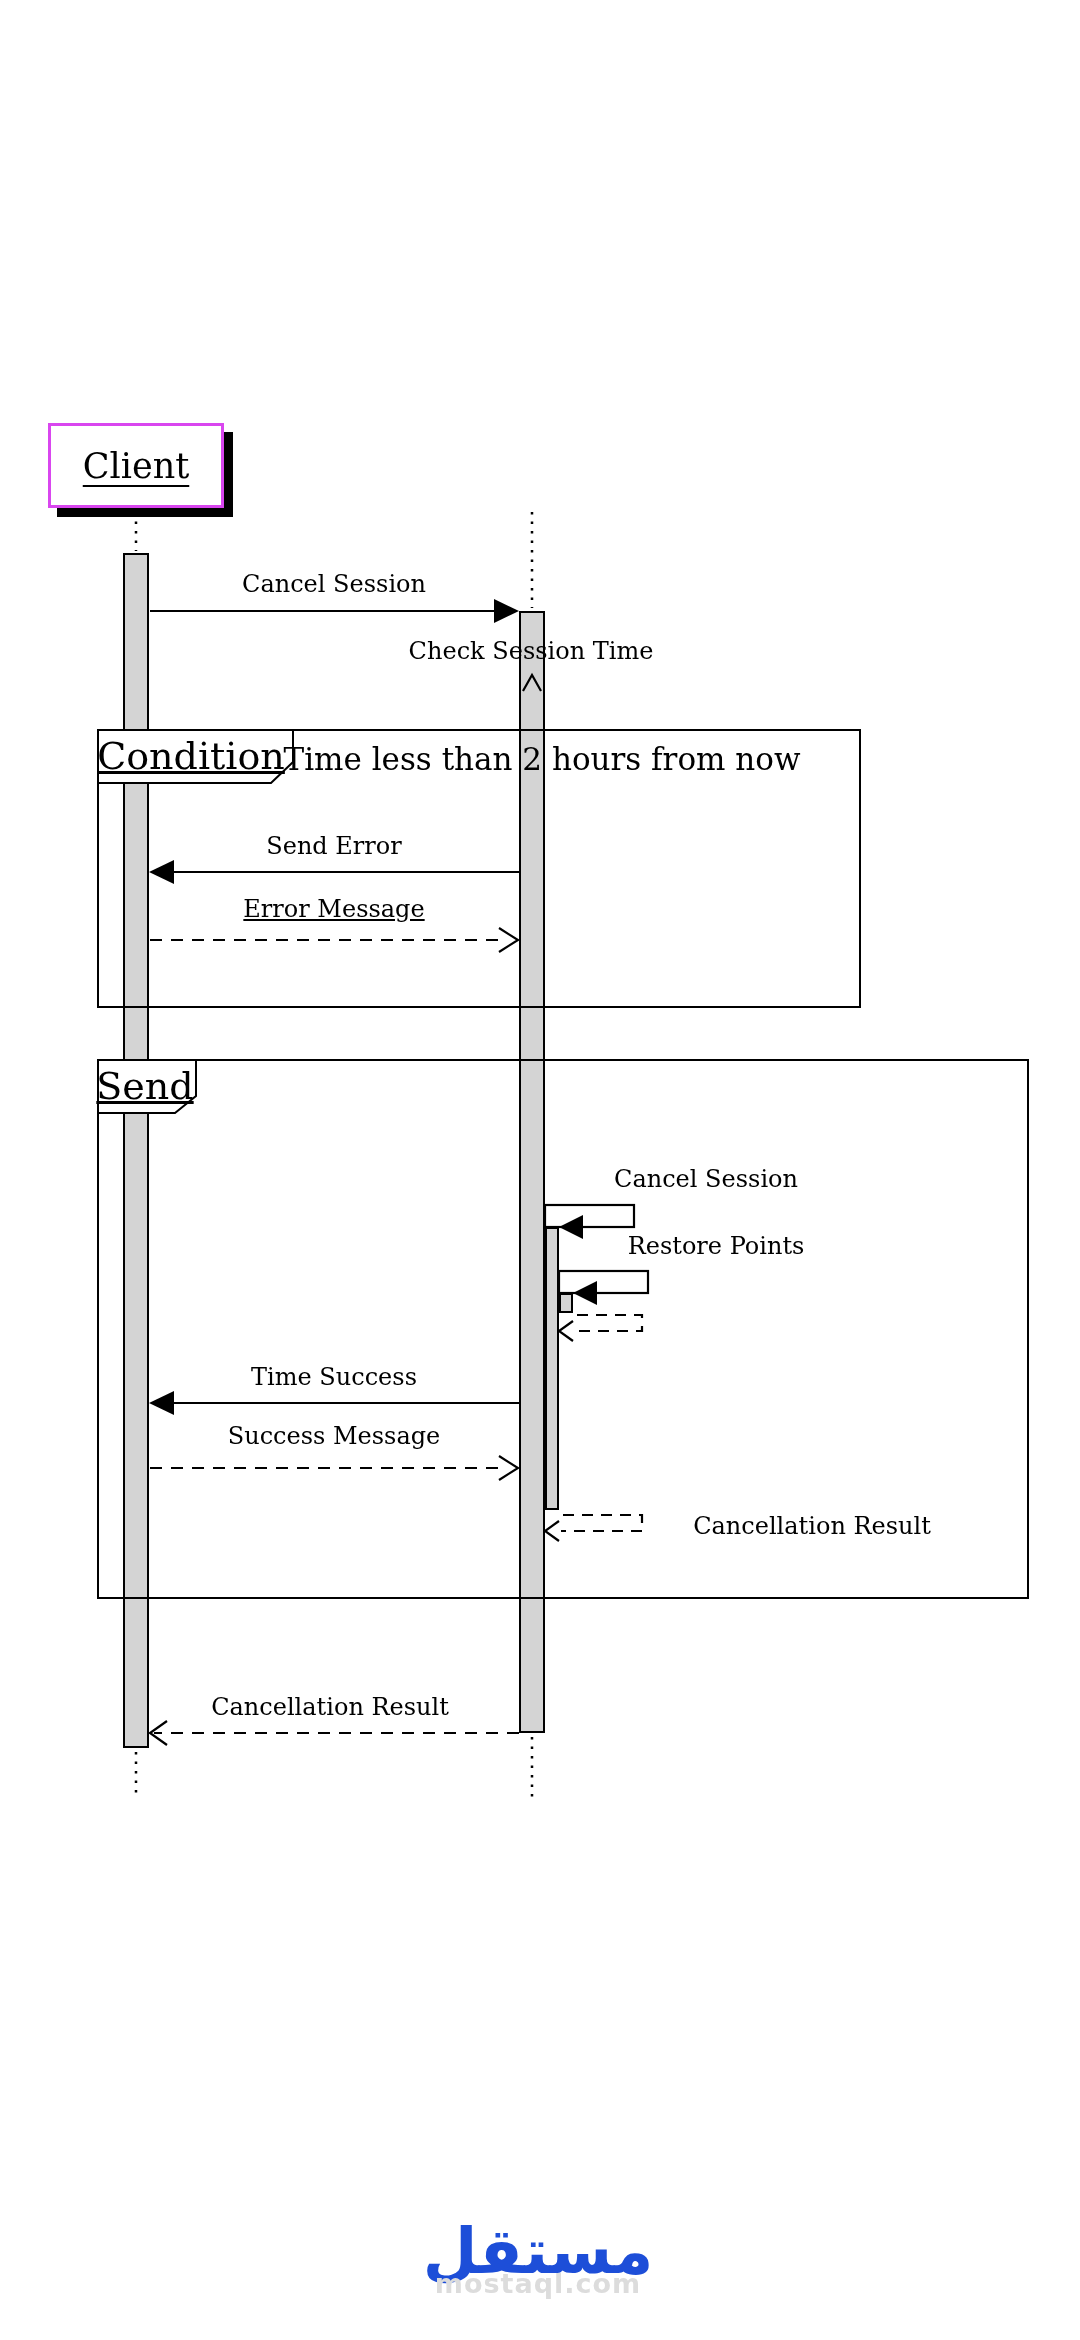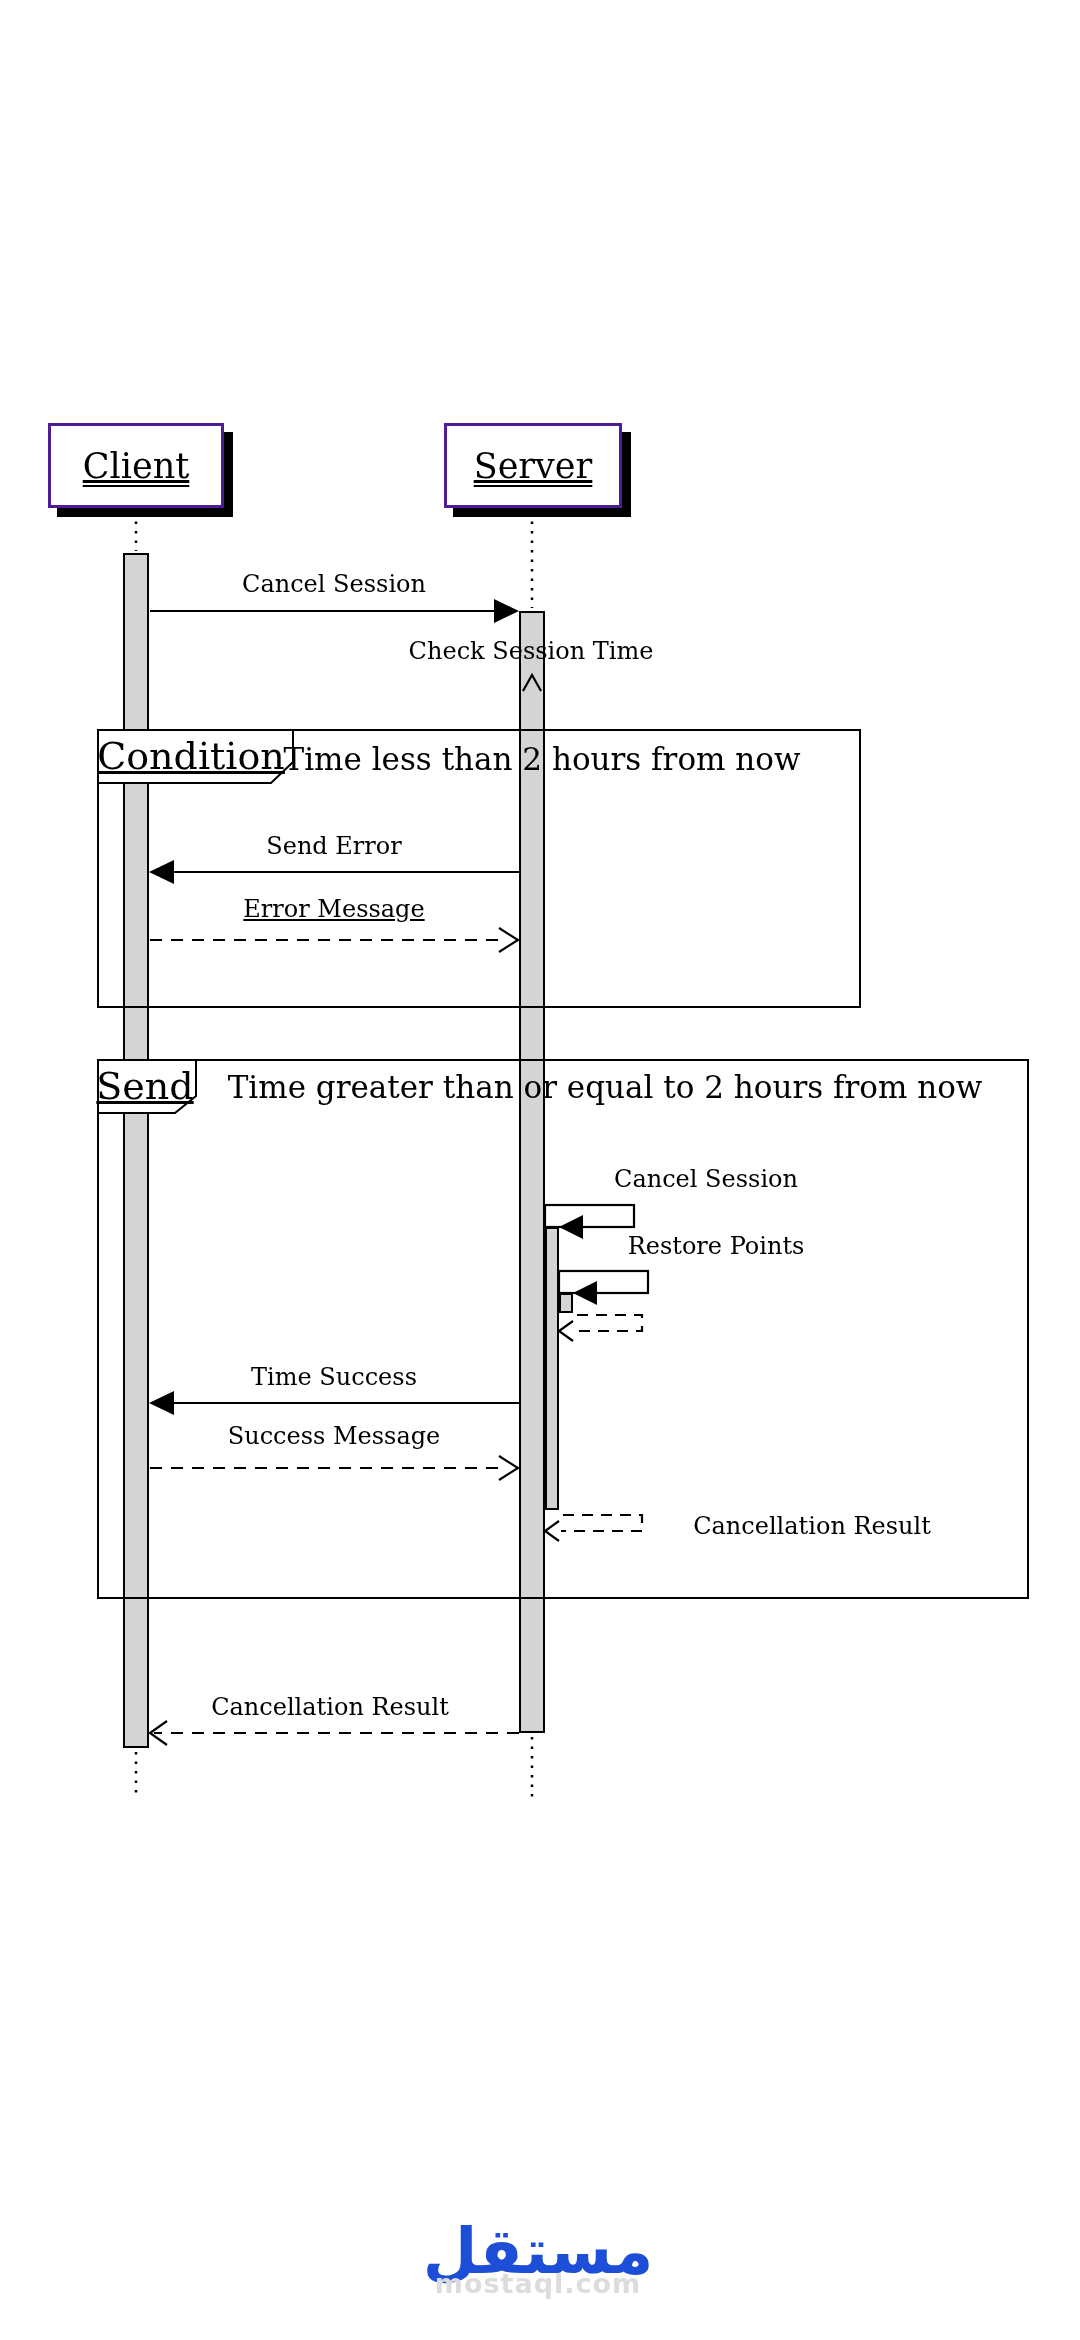--- a/index.html
+++ b/index.html
@@ -4,23 +4,23 @@
 <style>
   html,body { margin:0; padding:0; background:#ffffff; }
   #canvas {
     position:relative; width:1080px; height:2340px; background:#ffffff;
     font-family:"DejaVu Serif","Liberation Serif",serif; color:#000;
     overflow:hidden;
   }
   
   .pbox {
     position:absolute; box-sizing:border-box; height:85px;
-    background:#ffffff; border:3px solid #4c1d95;
+    background:#ffffff; border:3px solid #d946ef;
     box-shadow:9px 9px 0 0 #000;
-    display:flex; align-items:center; justify-content:center;text-decoration:underline;
+    display:flex; align-items:center; justify-content:center;
   }
   .pbox .pname {
     font-size:35px; text-decoration:underline;
     text-underline-offset:7px; text-decoration-thickness:2px;
     white-space:nowrap;
   }
   #client-box { left:48px; top:423px; width:176px; }
   #server-box { left:444px; top:423px; width:178px; }
   
   .bar {
@@ -46,23 +46,20 @@
   #wm-logo { left:538px; top:2251px; font-size:63px; color:#1d4ed8; }
   #wm-site { left:538px; top:2283px; font-size:27px; color:#dcdcdc; letter-spacing:1px; }
 </style>
 </head>
 <body>
 
 <div id="canvas">
 
   <div class="pbox" id="client-box">
     <span class="pname">Client</span>
-  </div>
-  <div class="pbox" id="server-box">
-    <span class="pname">Server</span>
   </div>
 
   <div class="bar" id="client-bar"></div>
   <div class="bar" id="server-bar"></div>
   <div class="bar" id="nested-bar-1"></div>
   <div class="bar" id="nested-bar-2"></div>
 
   <svg id="overlay" width="1080" height="2340" viewBox="0 0 1080 2340">
 
     <g stroke="#000" stroke-width="2.5" stroke-dasharray="2.5 7">
@@ -134,21 +131,20 @@
   <div class="lbl" style="left:334px; top:584px;">Cancel Session</div>
   <div class="lbl" style="left:531px; top:651px;text-align:center;">Check Session Time</div>
 
   <div class="lbl operator" style="left:191px; top:756px;">Condition</div>
   <div class="lbl guard" style="left:542px; top:759px;">Time less than 2 hours from now</div>
 
   <div class="lbl" style="left:334px; top:846px;">Send Error</div>
   <div class="lbl" style="left:334px; top:909px;text-decoration:underline;">Error Message</div>
 
   <div class="lbl operator" style="left:145px; top:1086px;">Send</div>
-  <div class="lbl guard" style="left:605px; top:1087px;">Time greater than or equal to 2 hours from now</div>
 
   <div class="lbl" style="left:706px; top:1179px;">Cancel Session</div>
   <div class="lbl" style="left:716px; top:1246px;">Restore Points</div>
 
   <div class="lbl" style="left:334px; top:1377px;">Time Success</div>
   <div class="lbl" style="left:334px; top:1436px;">Success Message</div>
 
   <div class="lbl" style="left:812px; top:1526px;">Cancellation Result</div>
   <div class="lbl" style="left:330px; top:1707px;">Cancellation Result</div>
 

